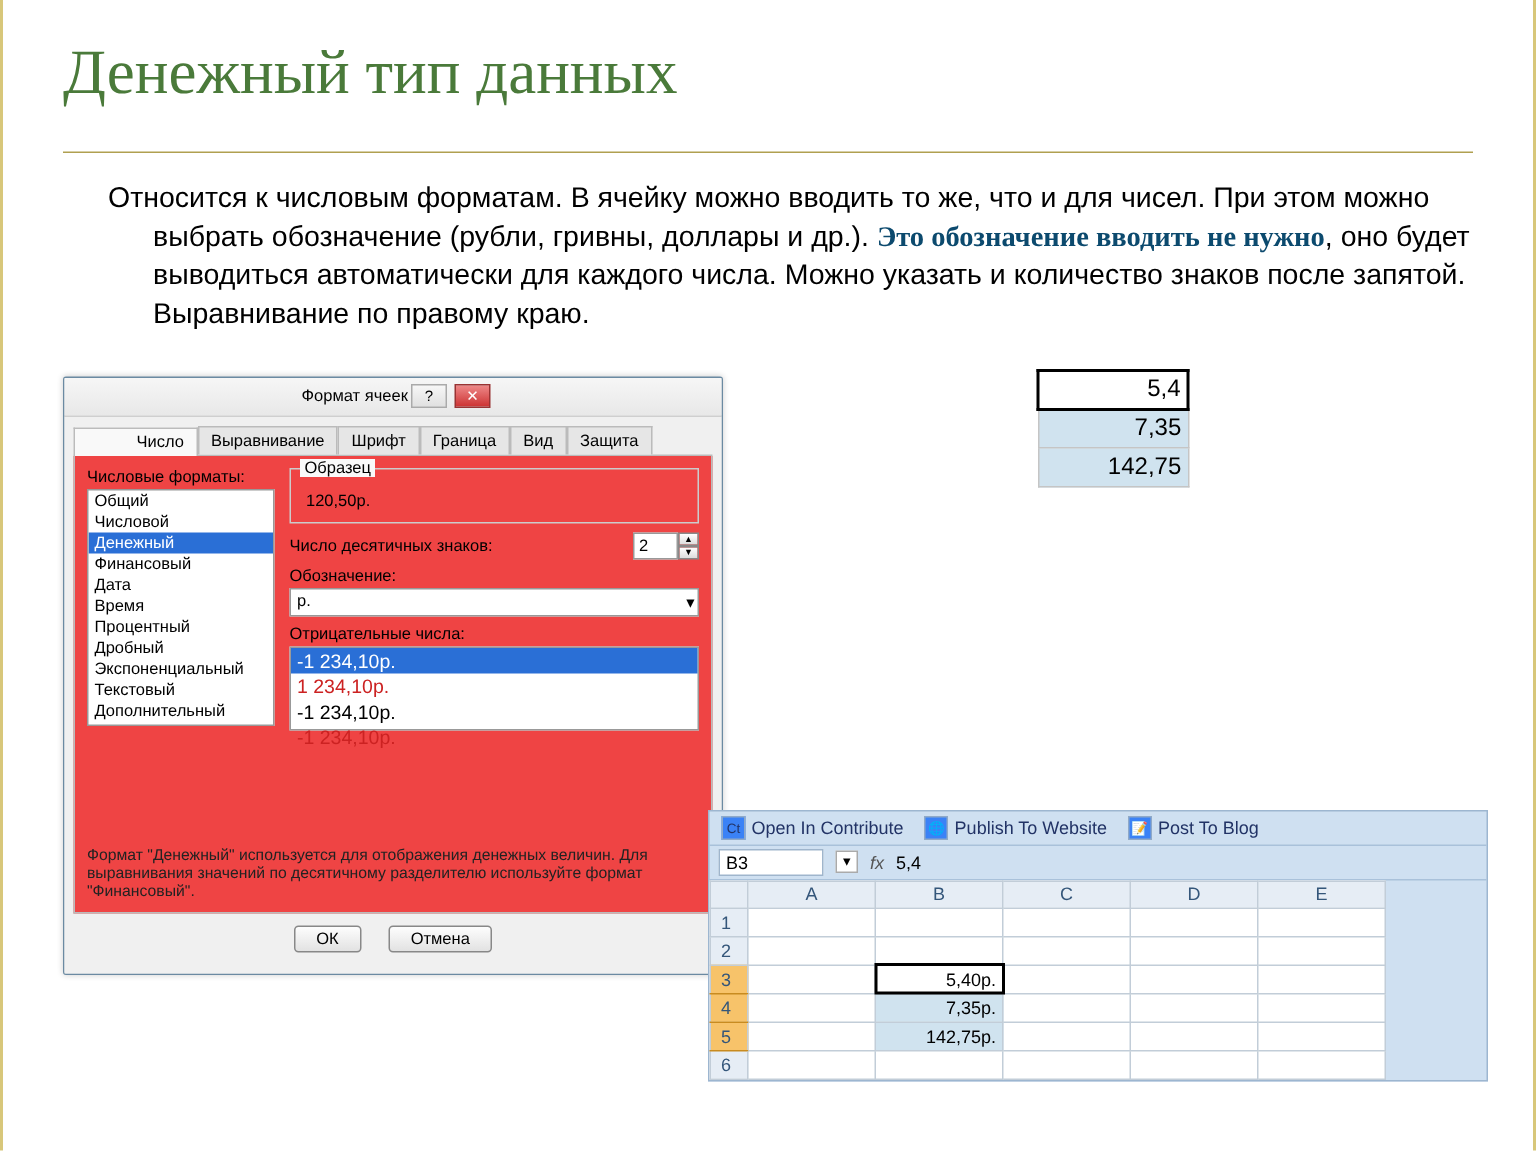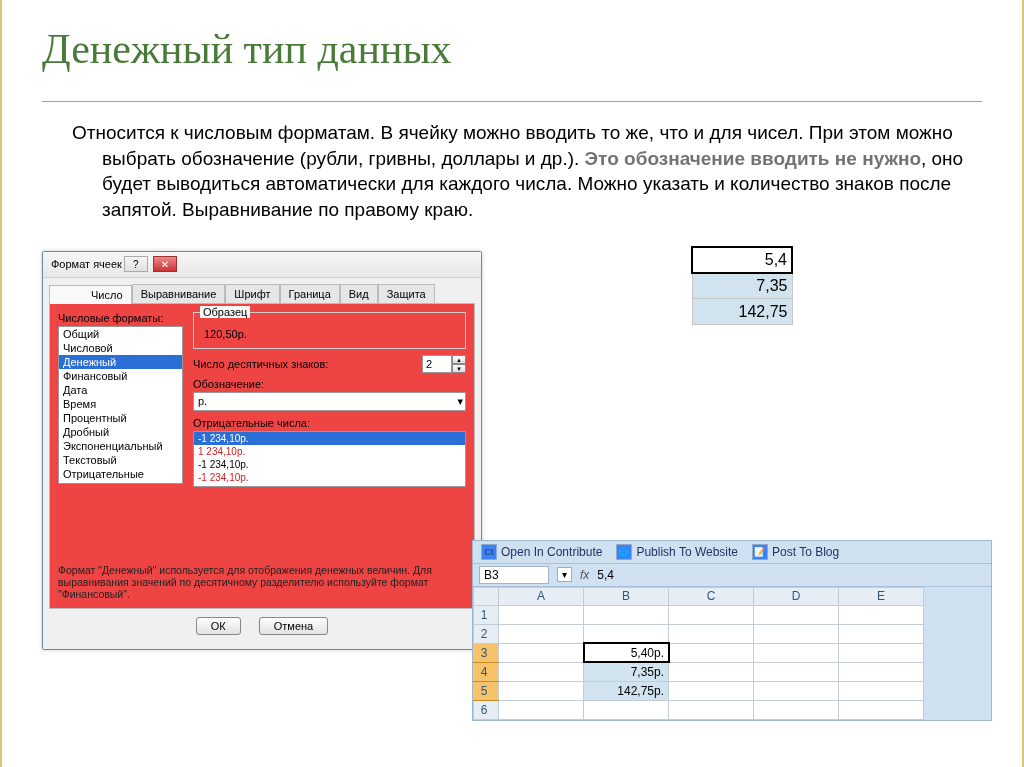--- a/index.html
+++ b/index.html
@@ -24,40 +24,40 @@
     margin-bottom: 18px;
   }
   .body-text {
     font-size: 19px;
     line-height: 1.35;
     color: #000;
     padding-left: 30px;
     text-indent: -30px;
     margin-left: 30px;
   }
-  .body-text .red-bold { font-weight: bold; color: #737373; }
+  .body-text .red-bold { font-weight: bold; color: #0c4a6e; font-family: Liberation Serif, serif; }
   .zone {
     position: relative;
     margin-top: 18px;
     height: 470px;
   }
   
   .dialog {
     position: absolute;
     left: 0; top: 10px;
     width: 440px;
     font-size: 11px;
     border: 1px solid #6b8aa2;
     background: #f0f0f0;
     border-radius: 2px;
     box-shadow: 0 0 4px rgba(0,0,0,.2);
   }
   .titlebar {
     display: flex;
-    justify-content: flex-start;
+    justify-content: center;
     align-items: center;
     height: 26px;
     background: linear-gradient(#f6f6f6,#e8e8e8);
     border-bottom: 1px solid #cfcfcf;
     padding: 0 4px 0 8px;
   }
   .titlebar-btns span {
     display: inline-block;
     width: 24px; height: 16px;
     text-align: center;
@@ -100,21 +100,21 @@
   .legend { position:relative; top:-10px; background:#f9f9f9; padding:0 3px; font-size:11px; }
   .sample-val { font-size:11px; padding-left:4px; }
   .field-row { display:flex; align-items:center; gap:6px; margin-bottom:5px; }
   .field-row label { font-size:11px; flex:1; }
   .spinner { display:flex; }
   .spinner input { width:30px; font-size:11px; padding:1px 3px; border:1px solid #999; text-align:left; }
   .spin-btns { display:flex; flex-direction:column; }
   .spin-btns span { display:block; width:14px; height:9px; font-size:6px; text-align:center; line-height:8px; border:1px solid #888; background:linear-gradient(#fff,#ddd); }
   .combo { border:1px solid #999; background:#fff; display:flex; justify-content:space-between; height:19px; align-items:center; padding:0 2px 0 4px; font-size:11px; width:100%; }
   .neg-list { border:1px solid #999; background:#fff; height:56px; }
-  .neg-list div { padding:1px 4px; font-size:10px; }
+  .neg-list div { padding:1px 4px; font-size:13px; }
   .neg-list .n0 { background:#2a6fd6; color:#fff; }
   .neg-list .n1 { color:#c22; }
   .neg-list .n3 { color:#c22; }
   .footnote { position:absolute; bottom:8px; left:8px; right:8px; font-size:10.5px; color:#222; }
   .btn-row { display:flex; justify-content:center; gap:18px; padding:8px; }
   .btn-row button { font-size:11px; padding:2px 14px; border:1px solid #888; border-radius:3px; background:linear-gradient(#fdfdfd,#e2e2e2); }
 
   
   .small-grid {
     position:absolute; top:5px; right:90px;
@@ -188,21 +188,21 @@
               <div>Общий</div>
               <div>Числовой</div>
               <div class="sel">Денежный</div>
               <div>Финансовый</div>
               <div>Дата</div>
               <div>Время</div>
               <div>Процентный</div>
               <div>Дробный</div>
               <div>Экспоненциальный</div>
               <div>Текстовый</div>
-              <div>Отрицательные</div>
+              <div>Дополнительный</div>
               <div>(все форматы)</div>
             </div>
           </div>
           <div class="col-r">
             <fieldset class="sample-box">
               <span class="legend">Образец</span>
               <div class="sample-val">120,50р.</div>
             </fieldset>
             <div class="field-row">
               <label>Число десятичных знаков:</label>

